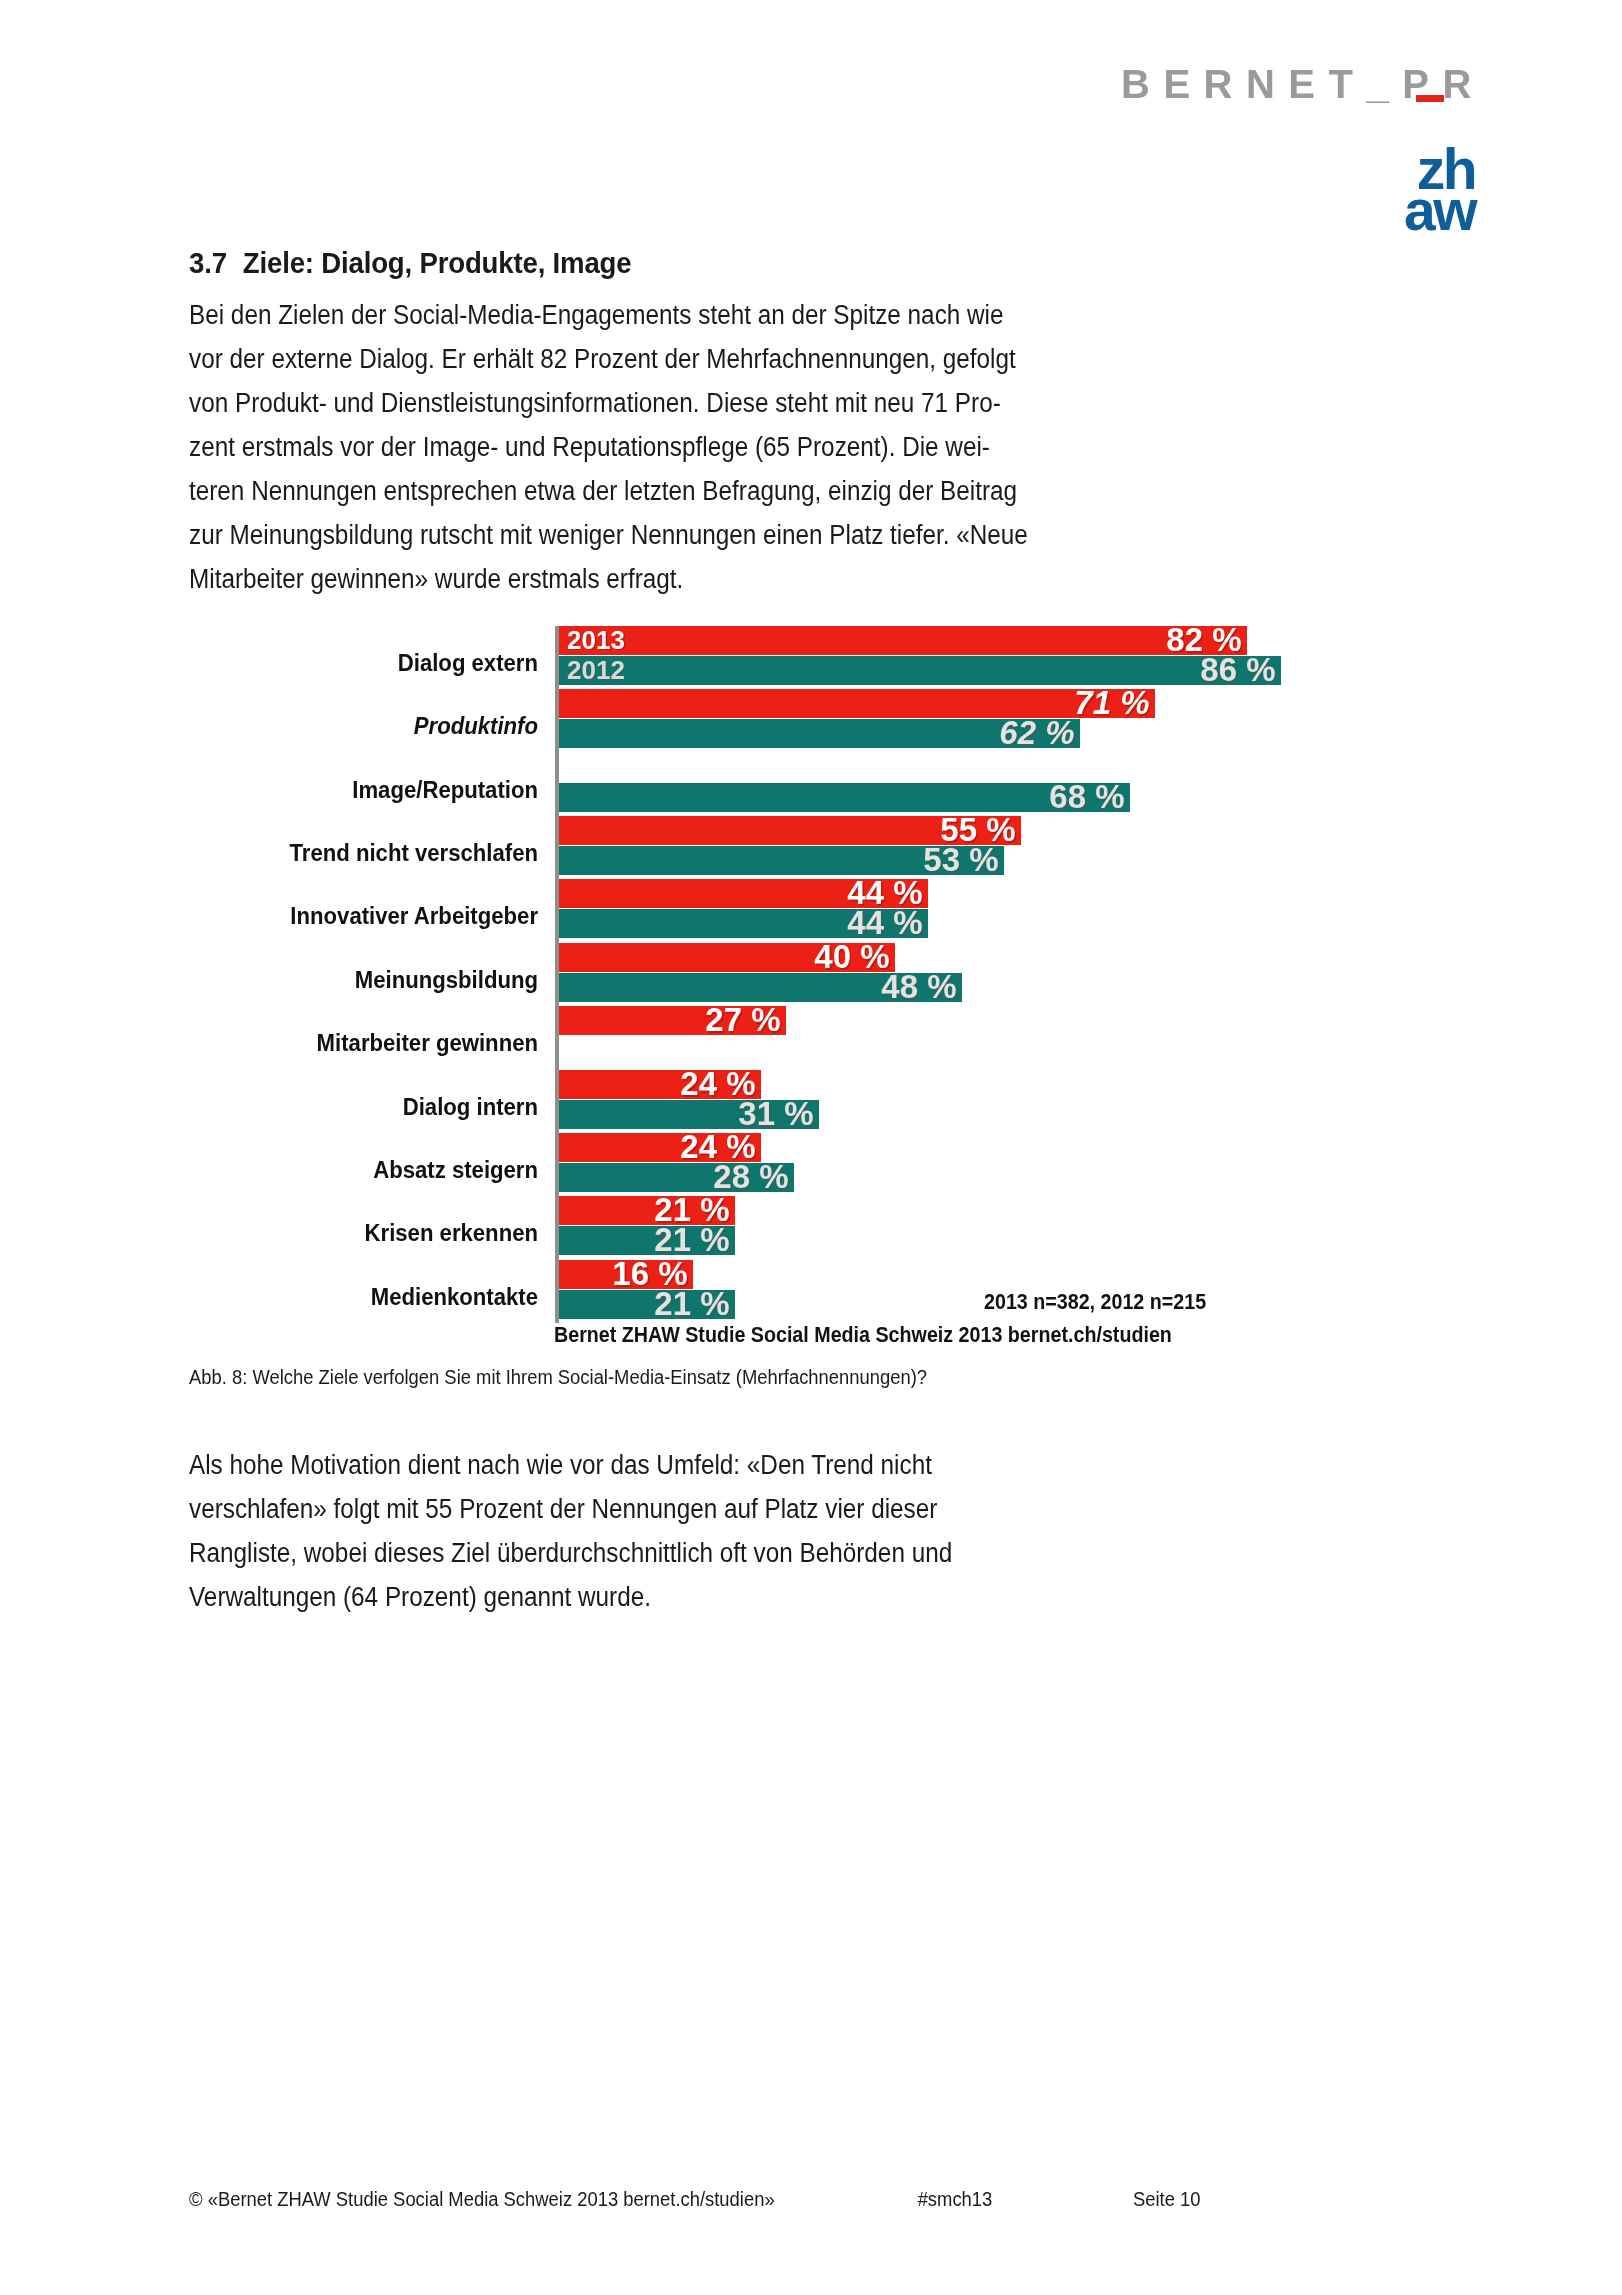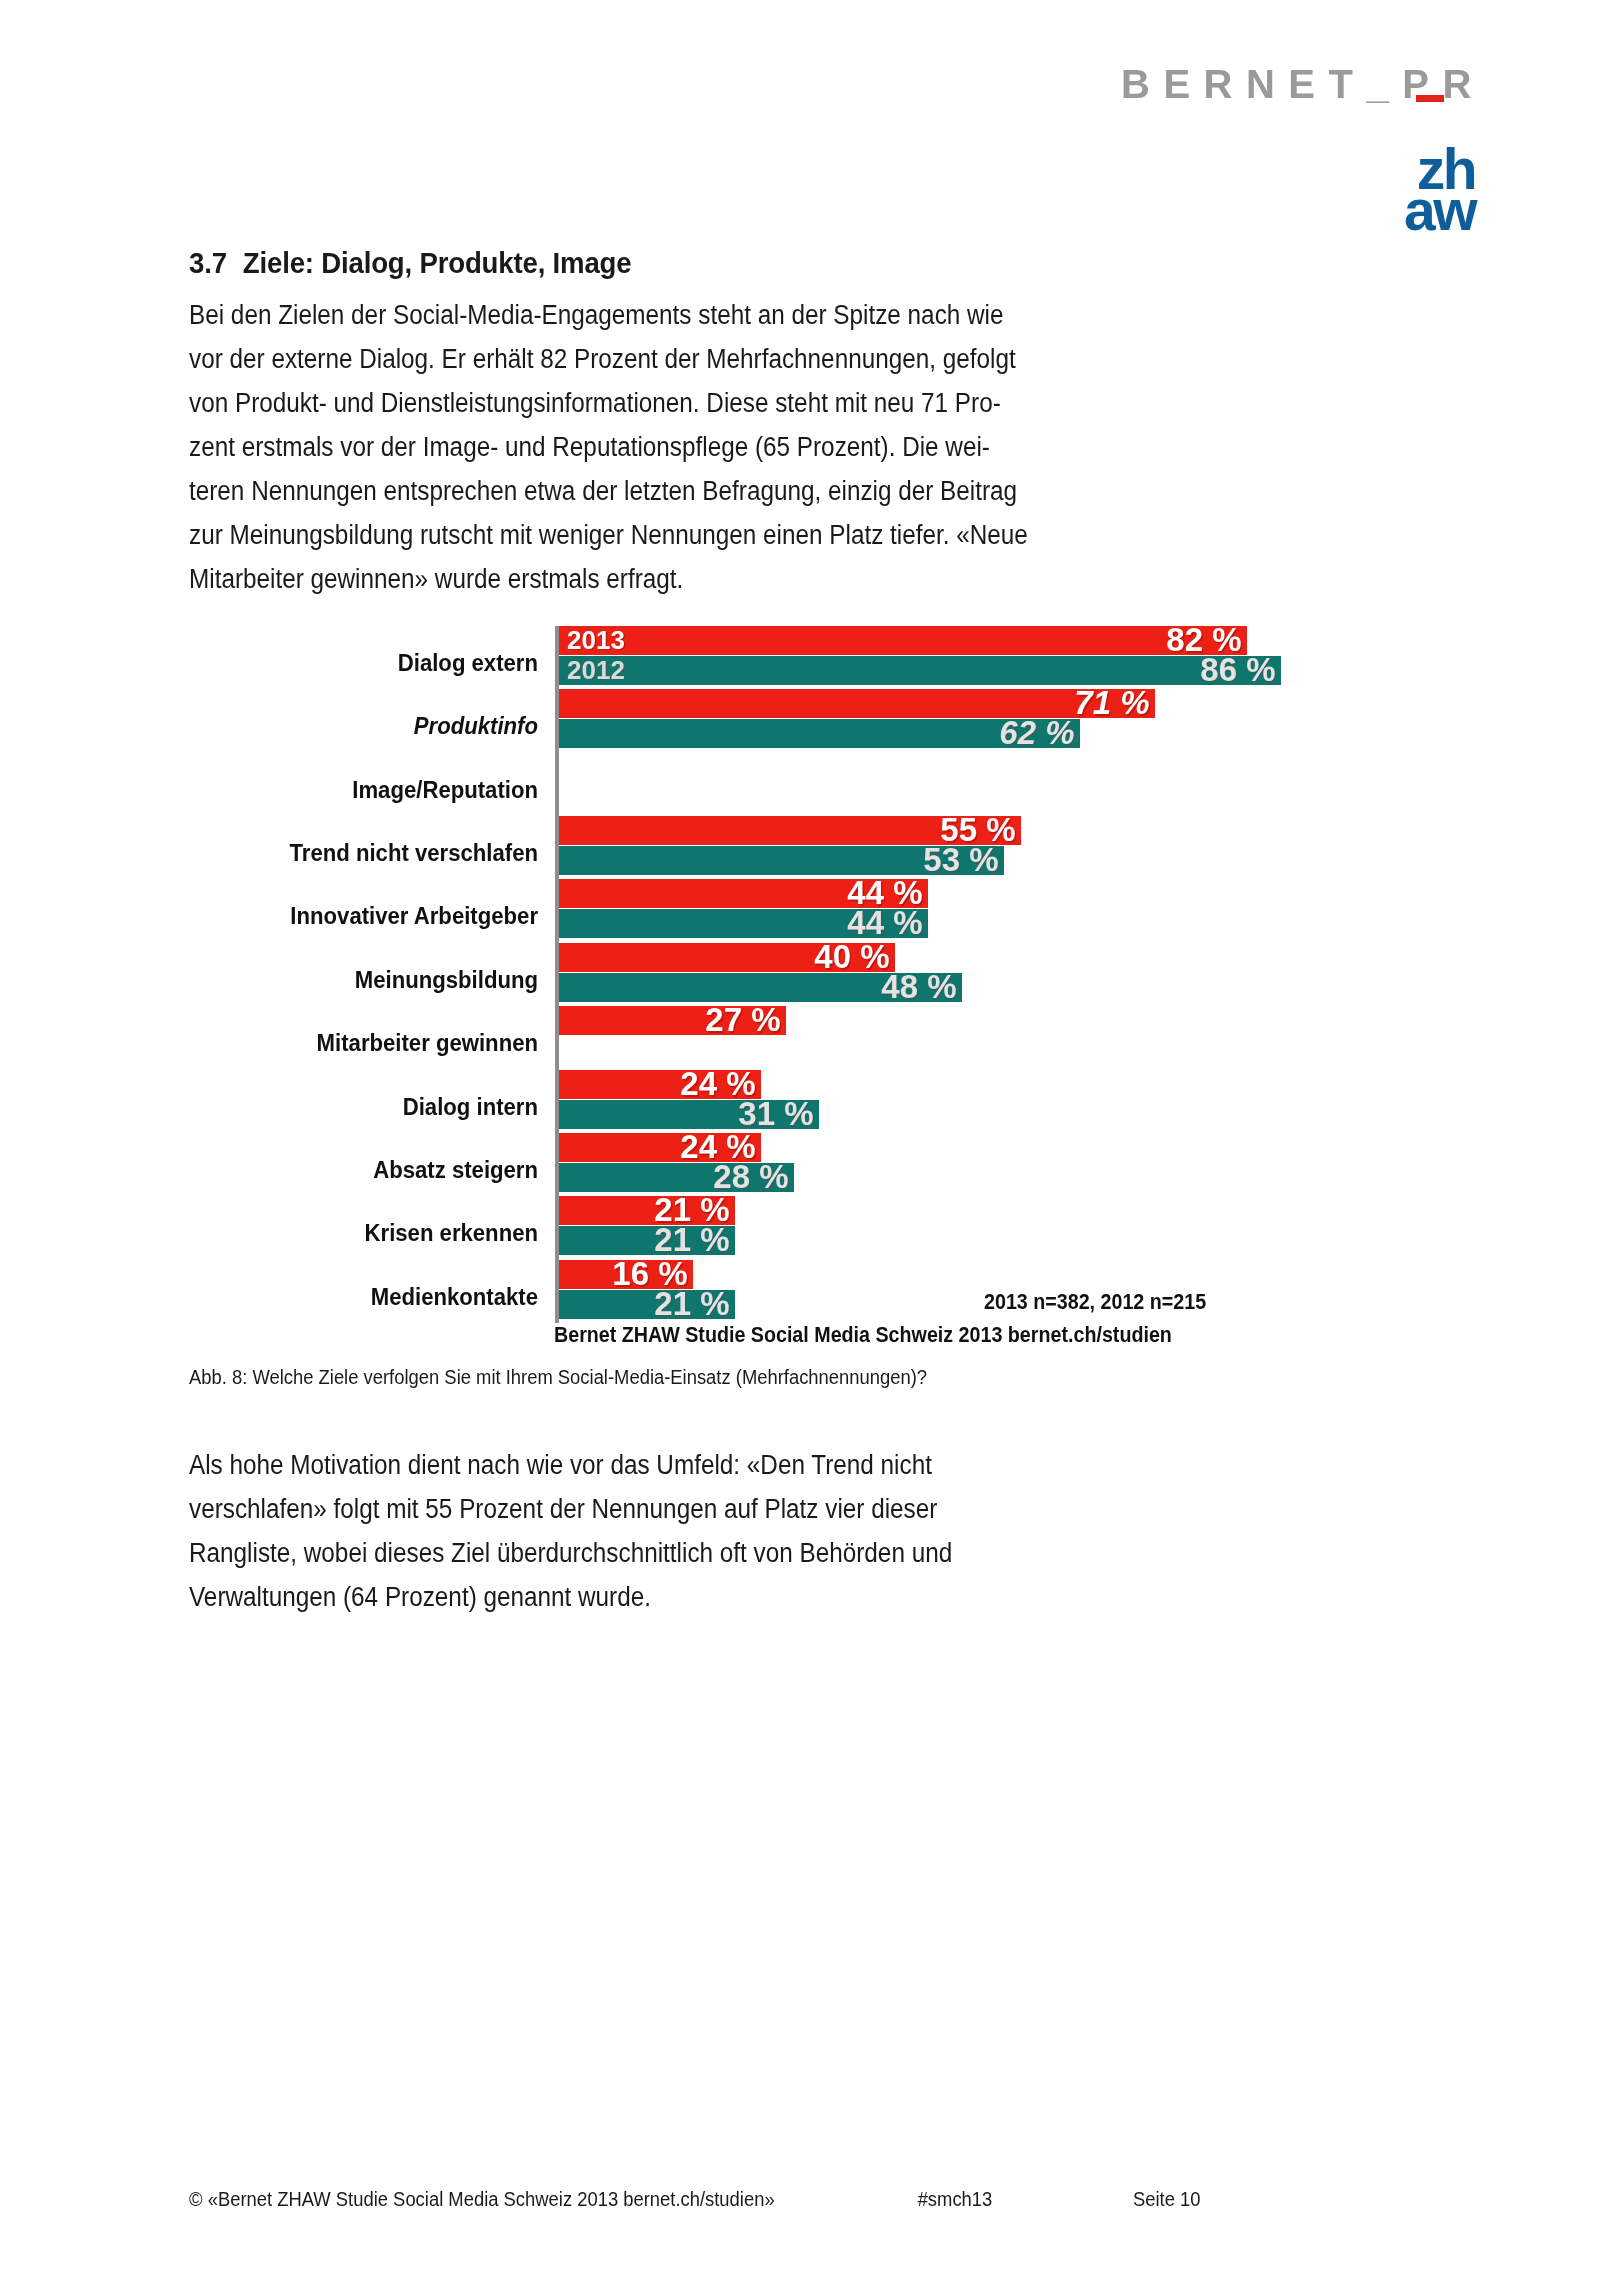--- a/index.html
+++ b/index.html
@@ -190,20 +190,23 @@
           <div class="row-label" style="top: 23px;">Produktinfo</div>
           <div class="bar y2013" style="width: 596px;">
             <span class="bar-val">71 %</span>
           </div>
           <div class="bar y2012" style="width: 521px; text-align: center;">
             <span class="bar-val">62 %</span>
           </div>
         </div>
         <div class="row" style="top: 127px; height: 59px;">
           <div class="row-label" style="top: 23px;">Image/Reputation</div>
+          <div class="bar y2012" style="width: 571px;">
+            <span class="bar-val">68 %</span>
+          </div>
         </div>
         <div class="row" style="top: 190px; height: 59px;">
           <div class="row-label" style="top: 23px;">Trend nicht verschlafen</div>
           <div class="bar y2013" style="width: 462px;">
             <span class="bar-val">55 %</span>
           </div>
           <div class="bar y2012" style="width: 445px;">
             <span class="bar-val">53 %</span>
           </div>
         </div>

